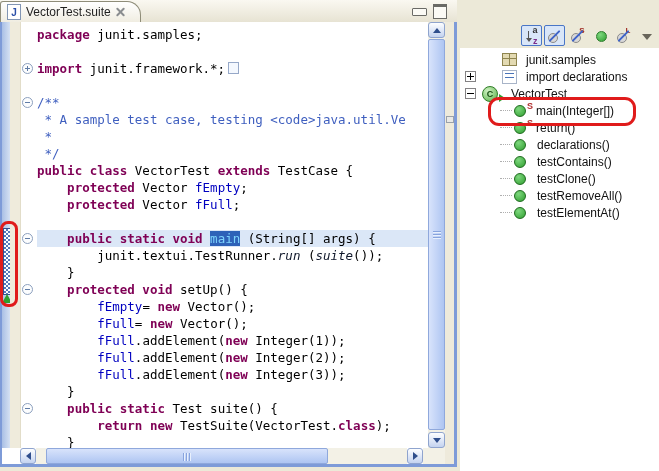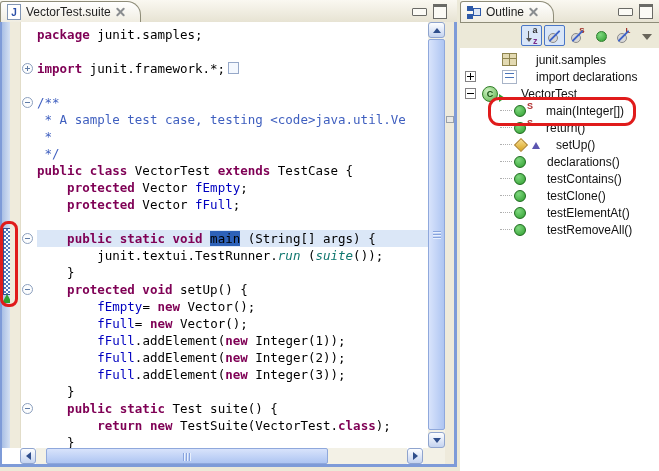--- a/index.html
+++ b/index.html
@@ -25,23 +25,23 @@
   .editor-frame{position:absolute;left:0;top:22px;width:457px;height:445px;border-left:2px solid #7E9BD8;border-right:3px solid #7E9BD8;border-bottom:3px solid #7E9BD8;box-sizing:border-box;background:#FFF;}
   .left-strip{position:absolute;left:0;top:0;bottom:16px;width:8px;background:linear-gradient(90deg,#A9BFE5,#D5E1F3);}
   .ann-ruler{position:absolute;left:8px;top:0;bottom:16px;width:10px;background:#EFEBDC;border-right:1px solid #E2DDC9;}
   .fold-col{position:absolute;left:19px;top:0;bottom:16px;width:13px;background:#FFFFFF;}
   .code-area{position:absolute;left:32px;top:0;bottom:16px;right:26px;background:#FFFFFF;overflow:hidden;font-family:"DejaVu Sans Mono",monospace;font-size:12.5px;line-height:17px;padding:4px 0 0 3px;white-space:pre;}
   .cl{height:17px;}
   .cl.hl{background:#DBE7F7;}
   .s-kw{color:#7F0055;font-weight:bold;}
   .s-cm{color:#3F5FBF;}
   .s-fld{color:#0000C0;}
-  .s-it{font-style:italic;color:#0f766e;}
+  .s-it{font-style:italic;color:#0f172a;}
   .s-pl{color:#000;}
-  .s-sel{background:#2E62B8;color:#000000;}
+  .s-sel{background:#2E62B8;color:#7dd3fc;}
   .s-box{display:inline-block;width:9px;height:10px;border:1px solid #96A8C8;background:#F4F8FE;margin-left:3px;vertical-align:-1px;}
   .fm{position:absolute;left:1px;width:9px;height:9px;border:1px solid #8CA0BE;border-radius:50%;background:#FCFDFE;box-sizing:content-box;}
   .fm::before{content:"";position:absolute;left:2px;right:2px;top:4px;height:1px;background:#5F7CA6;}
   .fm.plus::after{content:"";position:absolute;top:2px;bottom:2px;left:4px;width:1px;background:#5F7CA6;}
   .range-marker{position:absolute;left:1px;top:206px;width:6px;height:65px;border:1px solid #33508F;background-color:#FFF;background-image:linear-gradient(45deg,#5577BB 25%,transparent 25%,transparent 75%,#5577BB 75%),linear-gradient(45deg,#5577BB 25%,transparent 25%,transparent 75%,#5577BB 75%);background-size:4px 4px;background-position:0 0,2px 2px;}
   .green-tri{position:absolute;left:0;top:272px;width:0;height:0;border-left:5px solid transparent;border-right:5px solid transparent;border-bottom:9px solid #2E9E2E;}
   .red-circle{position:absolute;border:3px solid #E01B1B;border-radius:10px;background:transparent;z-index:30;pointer-events:none;}
   .red-circle-left{left:-2px;top:199px;width:12px;height:80px;border-radius:8px;}
 
   
@@ -88,21 +88,21 @@
   .icon-menu-arrow::before{content:"";position:absolute;left:0;top:2px;border-left:5px solid transparent;border-right:5px solid transparent;border-top:6px solid #68655A;}
   .otree{position:absolute;left:0;right:0;top:48px;bottom:0;background:#FFFFFF;padding-top:3px;box-sizing:border-box;overflow:hidden;}
   .trow{display:flex;align-items:center;height:17px;font-size:12px;color:#111;white-space:nowrap;}
   .trow.d0{padding-left:5px;}
   .trow.d1{padding-left:40px;}
   .exp{width:9px;height:9px;border:1px solid #848284;background:#FFF;position:relative;flex:none;box-sizing:content-box;}
   .exp::before{content:"";position:absolute;left:1px;right:1px;top:4px;height:1px;background:#000;}
   .exp.plus::after{content:"";position:absolute;top:1px;bottom:1px;left:4px;width:1px;background:#000;}
   .exp.none{visibility:hidden;}
   .guide{width:12px;border-top:1px dotted #AFAFAF;flex:none;margin-right:2px;}
-  .tlabel{margin-left:12px;}
+  .tlabel{margin-left:2px;}
   .ico-package{width:13px;height:11px;background:#E3DAB2;border:1px solid #8F854F;position:relative;flex:none;margin-left:26px;margin-right:7px;box-sizing:content-box;}
   .ico-package::before{content:"";position:absolute;left:0;right:0;top:4px;height:1px;background:#8F854F;}
   .ico-package::after{content:"";position:absolute;top:0;bottom:0;left:6px;width:1px;background:#8F854F;}
   .ico-imports{width:13px;height:12px;background:#FFF;border:1px solid #A8B4C8;position:relative;flex:none;margin-left:26px;margin-right:7px;box-sizing:content-box;}
   .ico-imports::before{content:"";position:absolute;left:2px;right:2px;top:2px;bottom:2px;background:repeating-linear-gradient(to bottom,#4A74B8 0 1px,transparent 1px 4px);}
   .ico-class{width:14px;height:14px;border-radius:50%;border:1px solid #2F7D26;background:radial-gradient(circle at 35% 30%,#CFF2C2,#57B047);display:flex;align-items:center;justify-content:center;flex:none;margin-left:6px;box-sizing:content-box;}
   .ico-class i{font:bold 9px "Liberation Sans",sans-serif;color:#174F12;font-style:normal;}
   .adorn-run{width:0;height:0;border-left:6px solid #2F9E2F;border-top:4px solid transparent;border-bottom:4px solid transparent;transform:translateY(4px);margin:0 4px 0 1px;flex:none;}
   .mico{width:10px;height:10px;border-radius:50%;border:1px solid #1E6B1E;background:radial-gradient(circle at 35% 30%,#7FD87F,#2F9E2F);flex:none;box-sizing:content-box;}
   .dico{width:8px;height:8px;background:linear-gradient(135deg,#F7DE92,#D9A520);border:1px solid #A87818;transform:rotate(45deg);flex:none;margin:0 2px;box-sizing:content-box;}
@@ -166,31 +166,20 @@
         <span class="h-thumb"></span>
         <span class="sb-btn h-right">
             <span class="arr right"></span>
           </span>
         <div class="h-corner"></div>
       </div>
     </div>
   </div>
 
   <div class="outline-pane">
-    <div class="tabstrip">
-      <div class="tab">
-        <span class="oicon"></span>
-        <span class="tab-label">Outline</span>
-        <span class="xclose"></span>
-      </div>
-      <div class="pane-btns" style="right:6px;">
-        <span class="btn-min"></span>
-        <span class="btn-max"></span>
-      </div>
-    </div>
     <div class="otoolbar" id="otoolbar">
         <div class="tbtn pressed">
           <span class="tico icon-sort-az">
             <i class="tl0">a</i>
             <i class="tl1">z</i>
           </span>
         </div>
         <div class="tbtn pressed">
           <span class="tico icon-hide-fields ico-slash-circle"></span>
         </div>
@@ -237,51 +226,45 @@
           <span class="tlabel">main(Integer[])</span>
         </div>
         <div class="trow d1">
           <span class="guide"></span>
           <span class="mico"></span>
           <span class="sadorn">S</span>
           <span class="tlabel">return()</span>
         </div>
         <div class="trow d1">
           <span class="guide"></span>
-          <span class="dico"></span>
-          <span class="ovadorn"></span>
-          <span class="tlabel">setUp()</span>
-        </div>
-        <div class="trow d1">
-          <span class="guide"></span>
           <span class="mico"></span>
           <span class="mgap"></span>
           <span class="tlabel">declarations()</span>
         </div>
         <div class="trow d1">
           <span class="guide"></span>
           <span class="mico"></span>
           <span class="mgap"></span>
           <span class="tlabel">testContains()</span>
         </div>
         <div class="trow d1">
           <span class="guide"></span>
           <span class="mico"></span>
           <span class="mgap"></span>
           <span class="tlabel">testClone()</span>
         </div>
         <div class="trow d1">
           <span class="guide"></span>
           <span class="mico"></span>
           <span class="mgap"></span>
+          <span class="tlabel">testRemoveAll()</span>
+        </div>
+        <div class="trow d1">
+          <span class="guide"></span>
+          <span class="mico"></span>
+          <span class="mgap"></span>
           <span class="tlabel">testElementAt()</span>
-        </div>
-        <div class="trow d1">
-          <span class="guide"></span>
-          <span class="mico"></span>
-          <span class="mgap"></span>
-          <span class="tlabel">testRemoveAll()</span>
         </div>
       </div>
     <div class="red-circle red-circle-main"></div>
   </div>
 
 </div>
 
 </body></html>

